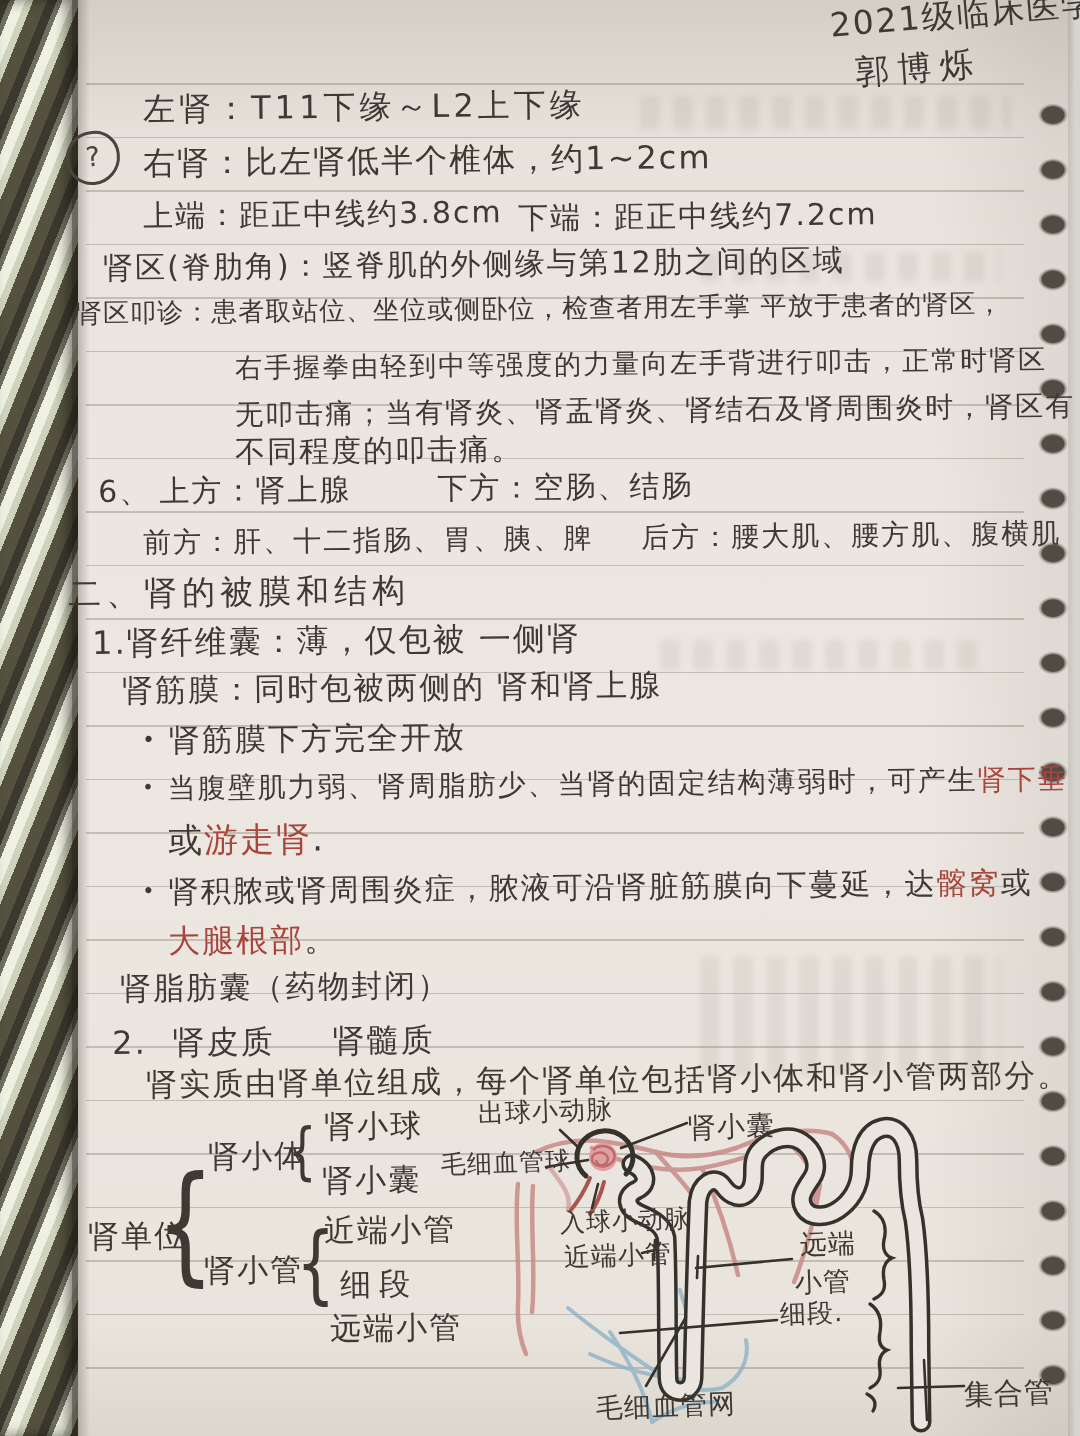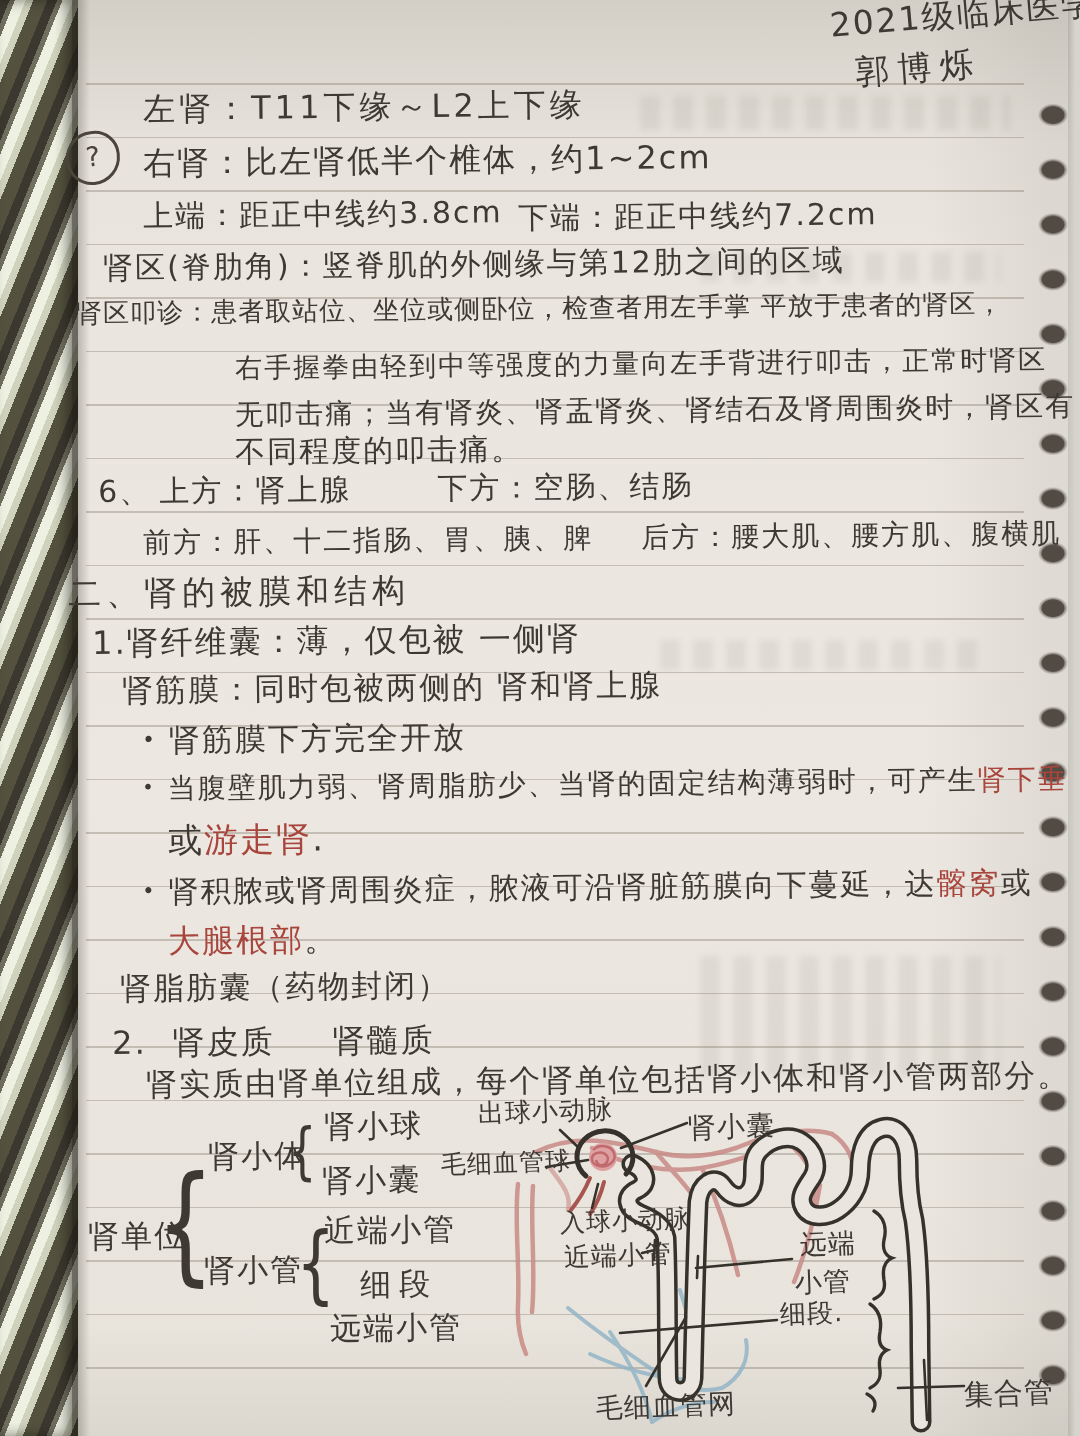--- a/index.html
+++ b/index.html
@@ -113,21 +113,21 @@
 
   <div class="hw" style="left:88px;top:1216px;font-size:31px">肾单位</div>
   <div class="brace" style="left:156px;top:1140px;font-size:128px;line-height:168px">{</div>
   <div class="hw" style="left:208px;top:1136px;font-size:31px">肾小体</div>
   <div class="brace" style="left:288px;top:1110px;font-size:62px;line-height:82px">{</div>
   <div class="hw" style="left:324px;top:1106px;font-size:31px">肾小球</div>
   <div class="hw" style="left:322px;top:1160px;font-size:31px">肾小囊</div>
   <div class="hw" style="left:204px;top:1250px;font-size:31px">肾小管</div>
   <div class="brace" style="left:296px;top:1206px;font-size:86px;line-height:114px">{</div>
   <div class="hw" style="left:324px;top:1210px;font-size:31px">近端小管</div>
-  <div class="hw" style="left:360px;top:1264px;font-size:31px;letter-spacing:8px">细段</div>
+  <div class="hw" style="left:340px;top:1264px;font-size:31px;letter-spacing:8px">细段</div>
   <div class="hw" style="left:330px;top:1308px;font-size:31px">远端小管</div>
 
   <svg id="nephron" width="640" height="346" viewBox="0 0 640 346">
 
     <g stroke="#c98a86" stroke-width="4.5" fill="none" stroke-linecap="round" opacity=".85">
       <path d="M78,94 C74,130 80,175 78,215 C77,236 81,252 86,264"></path>
       <path d="M93,96 C90,136 96,182 92,222"></path>
       <path d="M96,62 C136,42 176,52 216,62 C246,70 272,66 296,58"></path>
       <path d="M152,58 C182,74 226,84 262,78 C292,73 322,62 346,52"></path>
       <path d="M216,62 C240,92 268,112 262,142"></path>

